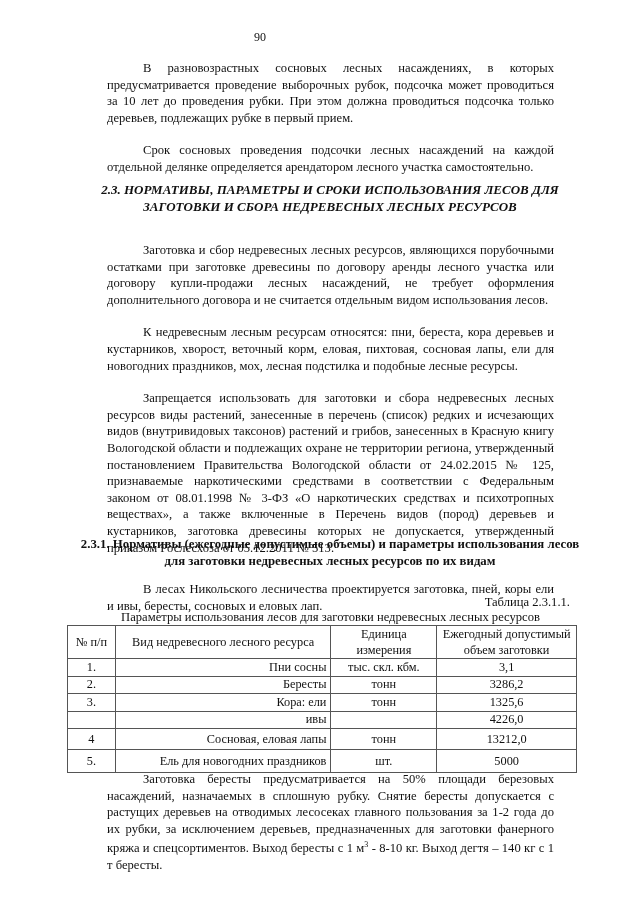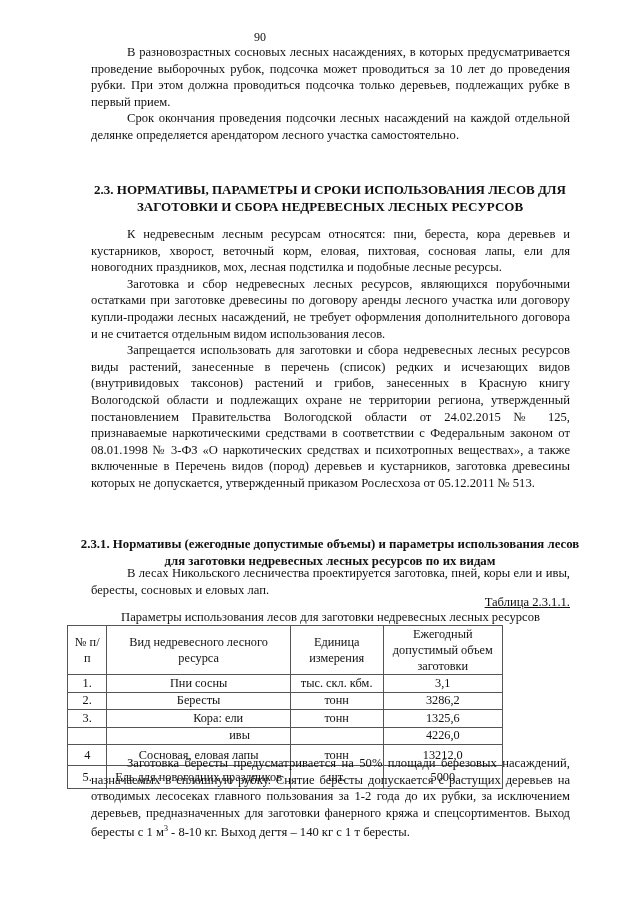--- a/index.html
+++ b/index.html
@@ -1,59 +1,59 @@
 <!DOCTYPE html>
 <html><head>
   <meta charset="utf-8">
   <style>
     html, body { margin: 0; padding: 0; background: #ffffff; }
     body { width: 640px; height: 905px; position: relative; overflow: hidden;
            font-family: "Liberation Serif", "DejaVu Serif", serif; color: #111; }
     .page-num { position: absolute; top: 30px; left: 0; width: 520px; text-align: center; font-size: 12px; }
     .block { position: absolute; left: 91px; width: 479px; font-size: 12.6px; line-height: 16.6px; text-align: justify; }
-    .block p { margin: 0; text-indent: 36px; text-align: justify; }
+    .block p { margin: 16px; text-indent: 36px; text-align: justify; }
     .h1 { position: absolute; left: 80px; width: 500px; text-align: center; font-weight: bold;
           font-size: 13px; line-height: 17px; }
     .h2 { position: absolute; left: 80px; width: 500px; text-align: center; font-weight: bold;
           font-size: 12.8px; line-height: 17px; }
     .right { position: absolute; left: 91px; width: 479px; text-align: right; font-size: 12.6px; }
     .caption { position: absolute; left: 91px; width: 479px; text-align: center; font-size: 12.6px; }
-    table { position: absolute; left: 67px; top: 625px; width: 436px; border-collapse: collapse;
+    table { position: absolute; left: 67px; top: 625px; width: 510px; border-collapse: collapse;
             font-size: 12.3px; }
     td, th { border: 1px solid #555; padding: 0 4px; font-weight: normal; height: 16.5px; line-height: 15px; }
     th { line-height: 16px; }
     .c { text-align: center; }
-    .l { text-align: center; }
+    .l { text-align: right; }
     sup { font-size: 8px; }
   </style>
 </head>
 <body>
 
 <div class="page-num">90</div>
 
 <div class="block" style="top:44px;">
   <p>В разновозрастных сосновых лесных насаждениях, в которых предусматривается проведение выборочных рубок, подсочка может проводиться за 10 лет до проведения рубки. При этом должна проводиться подсочка только деревьев, подлежащих рубке в первый прием.</p>
-  <p>Срок окончания проведения подсочки лесных насаждений на каждой отдельной делянке определяется арендатором лесного участка самостоятельно.</p>
+  <p>Срок сосновых проведения подсочки лесных насаждений на каждой отдельной делянке определяется арендатором лесного участка самостоятельно.</p>
 </div>
 
-<div class="h1" style="top:181px;">2.3. НОРМАТИВЫ, ПАРАМЕТРЫ И СРОКИ ИСПОЛЬЗОВАНИЯ ЛЕСОВ ДЛЯ ЗАГОТОВКИ И СБОРА НЕДРЕВЕСНЫХ ЛЕСНЫХ РЕСУРСОВ</div>
+<div class="h1" style="top:181px;font-style:italic;">2.3. НОРМАТИВЫ, ПАРАМЕТРЫ И СРОКИ ИСПОЛЬЗОВАНИЯ ЛЕСОВ ДЛЯ ЗАГОТОВКИ И СБОРА НЕДРЕВЕСНЫХ ЛЕСНЫХ РЕСУРСОВ</div>
 
 <div class="block" style="top:226px;">
+  <p>Заготовка и сбор недревесных лесных ресурсов, являющихся порубочными остатками при заготовке древесины по договору аренды лесного участка или договору купли-продажи лесных насаждений, не требует оформления дополнительного договора и не считается отдельным видом использования лесов.</p>
   <p>К недревесным лесным ресурсам относятся: пни, береста, кора деревьев и кустарников, хворост, веточный корм, еловая, пихтовая, сосновая лапы, ели для новогодних праздников, мох, лесная подстилка и подобные лесные ресурсы.</p>
-  <p>Заготовка и сбор недревесных лесных ресурсов, являющихся порубочными остатками при заготовке древесины по договору аренды лесного участка или договору купли-продажи лесных насаждений, не требует оформления дополнительного договора и не считается отдельным видом использования лесов.</p>
   <p>Запрещается использовать для заготовки и сбора недревесных лесных ресурсов виды растений, занесенные в перечень (список) редких и исчезающих видов (внутривидовых таксонов) растений и грибов, занесенных в Красную книгу Вологодской области и подлежащих охране не территории региона, утвержденный постановлением Правительства Вологодской области от 24.02.2015 № 125, признаваемые наркотическими средствами в соответствии с Федеральным законом от 08.01.1998 № 3-ФЗ «О наркотических средствах и психотропных веществах», а также включенные в Перечень видов (пород) деревьев и кустарников, заготовка древесины которых не допускается, утвержденный приказом Рослесхоза от 05.12.2011 № 513.</p>
 </div>
 
 <div class="h2" style="top:536px;">2.3.1. Нормативы (ежегодные допустимые объемы) и параметры использования лесов для заготовки недревесных лесных ресурсов по их видам</div>
 
 <div class="block" style="top:565px;">
   <p>В лесах Никольского лесничества проектируется заготовка, пней,  коры ели и ивы, бересты, сосновых и еловых лап.</p>
 </div>
 
-<div class="right" style="top:595px;text-decoration:underline;">Таблица 2.3.1.1.</div>
+<div class="right" style="top:595px;">Таблица 2.3.1.1.</div>
 <div class="caption" style="top:610px;font-family:Liberation Serif, serif;">Параметры использования лесов для заготовки недревесных лесных ресурсов</div>
 
 <table>
   <colgroup>
     <col style="width:48px">
       <col style="width:216px">
       <col style="width:106px">
       <col style="width:140px">
   </colgroup>
   <thead>

